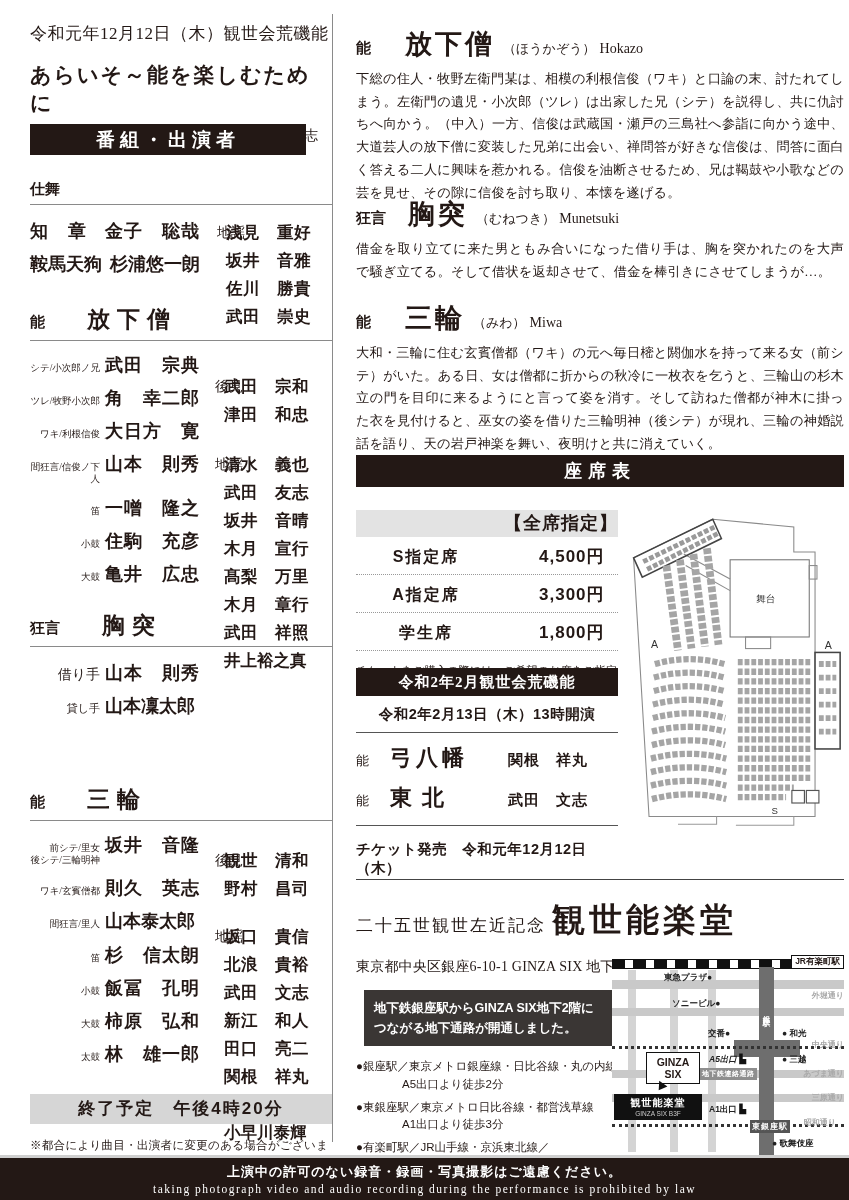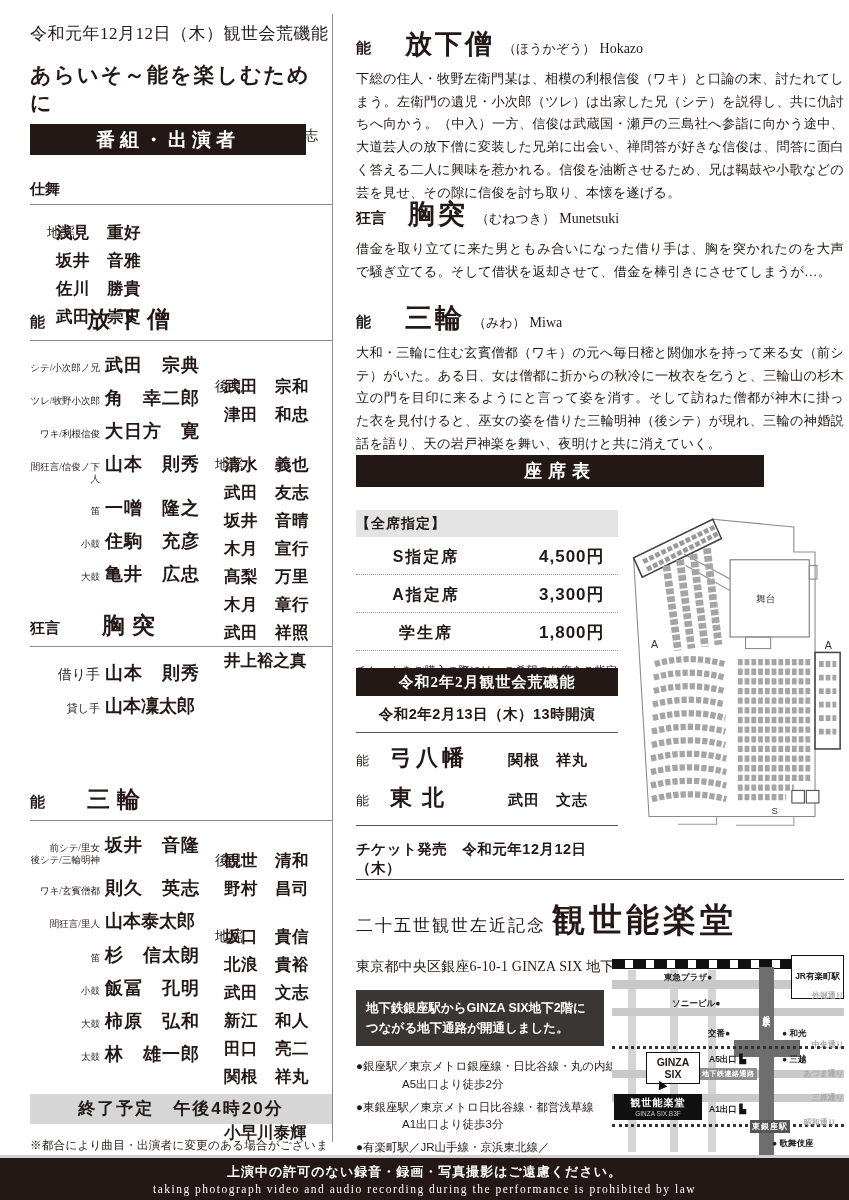--- a/index.html
+++ b/index.html
@@ -38,24 +38,24 @@
   .lnote{font-size:11.5px;letter-spacing:.3px;}
   
   .syn{position:absolute;left:0;width:488px;}
   .synhead{display:flex;align-items:baseline;}
   .syn-genre{font-size:15px;font-weight:600;flex:none;}
   .syn-title{font-size:27px;font-weight:700;letter-spacing:3px;margin-left:34px;}
   .syn-reading{font-size:13px;margin-left:8px;}
   .syn-romaji{font-size:14px;margin-left:4px;}
   .syn-body{font-size:13.2px;line-height:1.72;text-align:justify;margin-top:6px;letter-spacing:.2px;}
   .rbanner{position:absolute;background:#231815;color:#fff;text-align:center;font-weight:700;}
-  .seatbanner{left:0;top:455px;width:408px;height:32px;line-height:32px;font-size:18px;letter-spacing:6px;}
+  .seatbanner{left:0;top:455px;width:488px;height:32px;line-height:32px;font-size:18px;letter-spacing:6px;}
   
   .pricebox{position:absolute;left:0;top:510px;width:262px;}
-  .pricehead{background:#e3e3e3;text-align:left;font-weight:700;font-size:14px;height:27px;line-height:27px;letter-spacing:1px;}
+  .pricehead{background:#e3e3e3;text-align:right;font-weight:700;font-size:18px;height:27px;line-height:27px;letter-spacing:1px;}
   .prow{display:flex;align-items:baseline;border-bottom:1px dotted #999;padding:8px 0 6px;gap:43px;}
   .plabel{width:140px;text-align:center;font-weight:700;font-size:16px;letter-spacing:2px;}
   .pval{font-weight:700;font-size:17px;letter-spacing:1px;}
   .pnote{font-size:11px;margin-top:12px;letter-spacing:.2px;}
   
   .nextblock{position:absolute;left:0;top:668px;width:262px;}
   .nextbanner{background:#231815;color:#fff;text-align:center;font-weight:700;font-size:15px;height:28px;line-height:28px;letter-spacing:1px;}
   .nextdate{text-align:center;font-weight:700;font-size:14.5px;margin-top:9px;letter-spacing:.5px;}
   .nrule{border-top:1.5px solid #555;margin-top:8px;}
   .nprow{display:flex;align-items:baseline;margin-top:10px;}
@@ -64,30 +64,30 @@
   .np-name{font-size:15px;font-weight:600;letter-spacing:1px;}
   .ticketline{font-weight:700;font-size:14.5px;margin-top:14px;letter-spacing:.5px;}
   
   .seatmap{position:absolute;left:266px;top:492px;width:222px;height:345px;}
   
   .rdivider{position:absolute;left:0;top:879px;width:488px;height:1px;background:#444;}
   .venuetitle{position:absolute;left:0;top:898px;width:488px;text-align:left;white-space:nowrap;}
   .vt-small{font-size:17px;letter-spacing:2px;}
   .vt-big{font-size:33px;font-weight:700;letter-spacing:4px;margin-left:6px;}
   .vaddress{position:absolute;left:0;top:958px;font-size:14px;letter-spacing:.2px;}
-  .vnotice{position:absolute;left:0;top:990px;width:248px;background:#3a3634;color:#fff;font-size:12.5px;font-weight:700;line-height:1.6;padding:8px 10px;box-sizing:border-box;}
+  .vnotice{position:absolute;left:8px;top:990px;width:248px;background:#3a3634;color:#fff;font-size:12.5px;font-weight:700;line-height:1.6;padding:8px 10px;box-sizing:border-box;}
   .vaccess{position:absolute;left:0;top:1058px;width:266px;font-size:11.5px;line-height:1.55;}
   .vaccess .ai{margin-bottom:5px;}
   
   .accmap{position:absolute;left:256px;top:952px;width:232px;height:208px;background:#fff;overflow:hidden;font-family:"Liberation Sans","DejaVu Sans",sans-serif;}
   .accmap .lab{position:absolute;font-size:8.5px;color:#222;white-space:nowrap;font-weight:700;}
   .accmap .glab{position:absolute;font-size:8px;color:#a9a9a9;white-space:nowrap;font-weight:700;}
   .road-h,.road-v{position:absolute;background:#c9c9c9;}
   .rail{position:absolute;left:0;top:7px;width:214px;height:8px;background:repeating-linear-gradient(90deg,#111 0 13px,#fff 13px 21px);border-top:1.5px solid #111;border-bottom:1.5px solid #111;}
-  .jrbox{position:absolute;right:0;top:3px;border:1.2px solid #111;background:#fff;font-size:8.5px;font-weight:700;padding:15px 3px;}
+  .jrbox{position:absolute;right:0;top:3px;border:1.2px solid #111;background:#fff;font-size:8.5px;font-weight:700;padding:0 3px;}
   .darkroad{position:absolute;left:147px;top:15px;width:15px;height:190px;background:#6e6e6e;}
   .darkcross{position:absolute;left:122px;top:88px;width:66px;height:17px;background:#6e6e6e;}
   .ginzasta{position:absolute;left:149px;top:57px;color:#fff;font-size:7.5px;font-weight:700;writing-mode:vertical-rl;letter-spacing:2px;}
   .dotline{position:absolute;height:0;border-top:3px dotted #333;}
   .gsbox{position:absolute;left:34px;top:100px;width:52px;border:1.3px solid #111;background:#fff;text-align:center;font-size:10.5px;font-weight:700;line-height:1.15;padding:3px 0;}
   .gspointer{position:absolute;left:44px;top:131px;width:0;height:0;border-left:5px solid transparent;border-right:5px solid transparent;border-top:8px solid #111;transform:rotate(35deg);}
   .kanzebox{position:absolute;left:2px;top:142px;width:88px;background:#111;color:#fff;text-align:center;padding:2px 0 3px;}
   .kanzebox .k1{font-size:10px;font-weight:700;letter-spacing:1px;}
   .kanzebox .k2{font-size:6.5px;color:#c9c9c9;}
   .tsuro{position:absolute;left:88px;top:116px;background:#8e8e8e;color:#fff;font-size:7px;font-weight:700;padding:1px 2px;letter-spacing:.5px;}
@@ -109,20 +109,30 @@
     <div class="ltitle">令和元年12月12日（木）観世会荒磯能</div>
     <div class="lsub">あらいそ～能を楽しむために</div>
     <div class="lspeaker">お話・武田　文志</div>
     <div class="banner big">番組・出演者</div>
 
     <div class="sec" style="top:158px;">
       <div class="shead">
           <span class="genre">仕舞</span>
         </div>
       <div class="castwrap" style="margin-top:14px;">
+        <div class="cast-main" style="width:170px;">
+          <div class="crow">
+              <span class="cname" style="width:86px;">知　章</span>
+              <span class="cname">金子　聡哉</span>
+            </div>
+          <div class="crow" style="margin-top:6px;">
+              <span class="cname" style="width:86px;letter-spacing:0;">鞍馬天狗</span>
+              <span class="cname" style="letter-spacing:0;">杉浦悠一朗</span>
+            </div>
+        </div>
         <div class="cast-side" style="padding-top:0;">
           <div class="sgroup">
             <span class="glabel">地謡</span>
             <div class="sname">浅見　重好</div>
             <div class="sname">坂井　音雅</div>
             <div class="sname">佐川　勝貴</div>
             <div class="sname">武田　崇史</div>
           </div>
         </div>
       </div>
@@ -437,21 +447,21 @@
       <div class="darkcross"></div>
       <div class="ginzasta">銀座駅</div>
       <div class="dotline" style="left:0;top:94px;width:232px;"></div>
       <div class="dotline" style="left:0;top:172px;width:232px;"></div>
       <div class="lab" style="left:52px;top:20px;">東急プラザ●</div>
       <div class="glab" style="right:0;top:38px;">外堀通り</div>
       <div class="lab" style="left:60px;top:46px;">ソニービル●</div>
       <div class="lab" style="left:96px;top:76px;">交番●</div>
       <div class="lab" style="left:170px;top:76px;">● 和光</div>
       <div class="glab" style="right:0;top:87px;">中央通り</div>
-      <div class="lab" style="left:97px;top:102px;"><span>A5出口</span> <span class="stair">▙</span></div>
+      <div class="lab" style="left:97px;top:102px;font-style:italic;"><span>A5出口</span> <span class="stair">▙</span></div>
       <div class="lab" style="left:170px;top:102px;">● 三越</div>
       <div class="glab" style="right:0;top:116px;">あづま通り</div>
       <div class="glab" style="right:0;top:140px;">三原通り</div>
       <div class="gsbox pre">GINZA
 SIX</div>
       <div class="gspointer"></div>
       <div class="tsuro">地下鉄連絡通路</div>
       <div class="kanzebox">
         <div class="k1">観世能楽堂</div>
         <div class="k2">GINZA SIX B3F</div>

